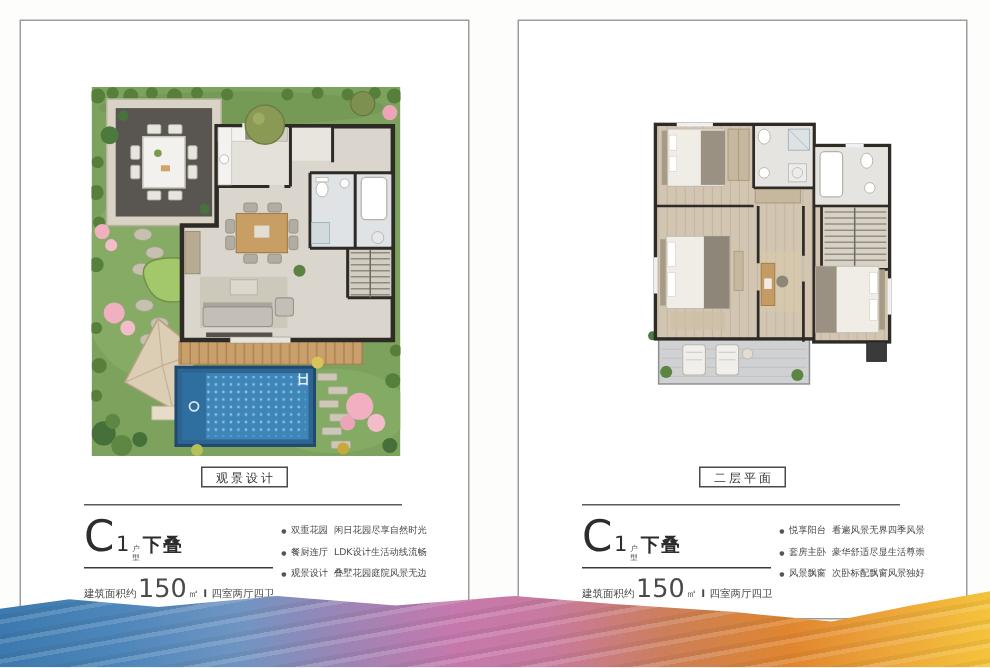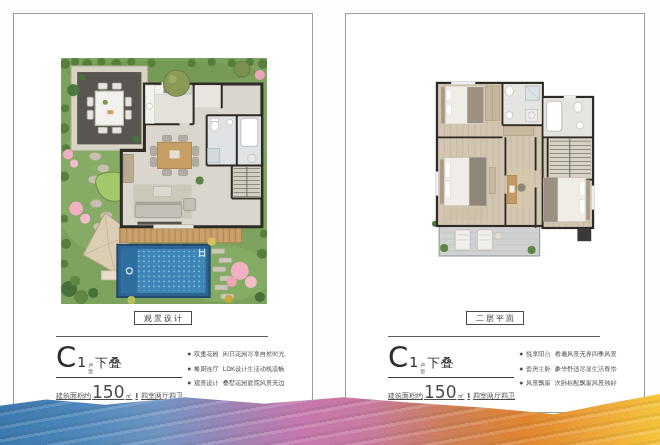--- a/index.html
+++ b/index.html
@@ -28,23 +28,23 @@
   }
   .divider{position:absolute;top:322px;left:42px;right:44px;border-top:1px solid #5a5a5a;}
 
   .info{position:absolute;top:330px;left:42px;right:10px;display:flex;justify-content:space-between;align-items:flex-start;}
   .title-block{width:140px;}
   .title-row{display:flex;align-items:baseline;color:#2d2d2d;}
   .t-letter{font-size:29px;line-height:26px;font-weight:400;}
   .t-number{font-size:14px;margin-left:1px;}
   .t-small{display:inline-flex;flex-direction:column;margin:0 2px;color:#444;}
   .t-small i{font-style:normal;font-size:5px;line-height:5.5px;}
-  .t-suffix{font-size:12.5px;font-weight:400;letter-spacing:1px;}
+  .t-suffix{font-size:12.5px;font-weight:700;letter-spacing:1px;}
   .title-underline{border-top:1px solid #3a3a3a;margin-top:3px;width:126px;}
-  .area-line{margin-top:4px;font-size:7px;color:#4a4a4a;display:flex;align-items:baseline;white-space:nowrap;text-decoration:underline;}
+  .area-line{margin-top:4px;font-size:7px;color:#4a4a4a;display:flex;align-items:baseline;white-space:nowrap;}
   .area-num{font-size:17px;margin:0 1px;}
   .area-sep{margin:0 3px;font-weight:700;}
 
   .bullets{list-style:none;margin:3px 0 0;padding:0;font-size:6.2px;color:#4a4a4a;width:122px;}
   .bullets li{display:flex;align-items:center;line-height:14.5px;white-space:nowrap;}
   .bullets li::before{content:"●";font-size:4px;margin-right:3px;color:#555;}
   .b-tag{margin-right:4px;}
 
   .paint-band{
     position:absolute;left:0;top:392px;width:660px;height:53px;z-index:5;

